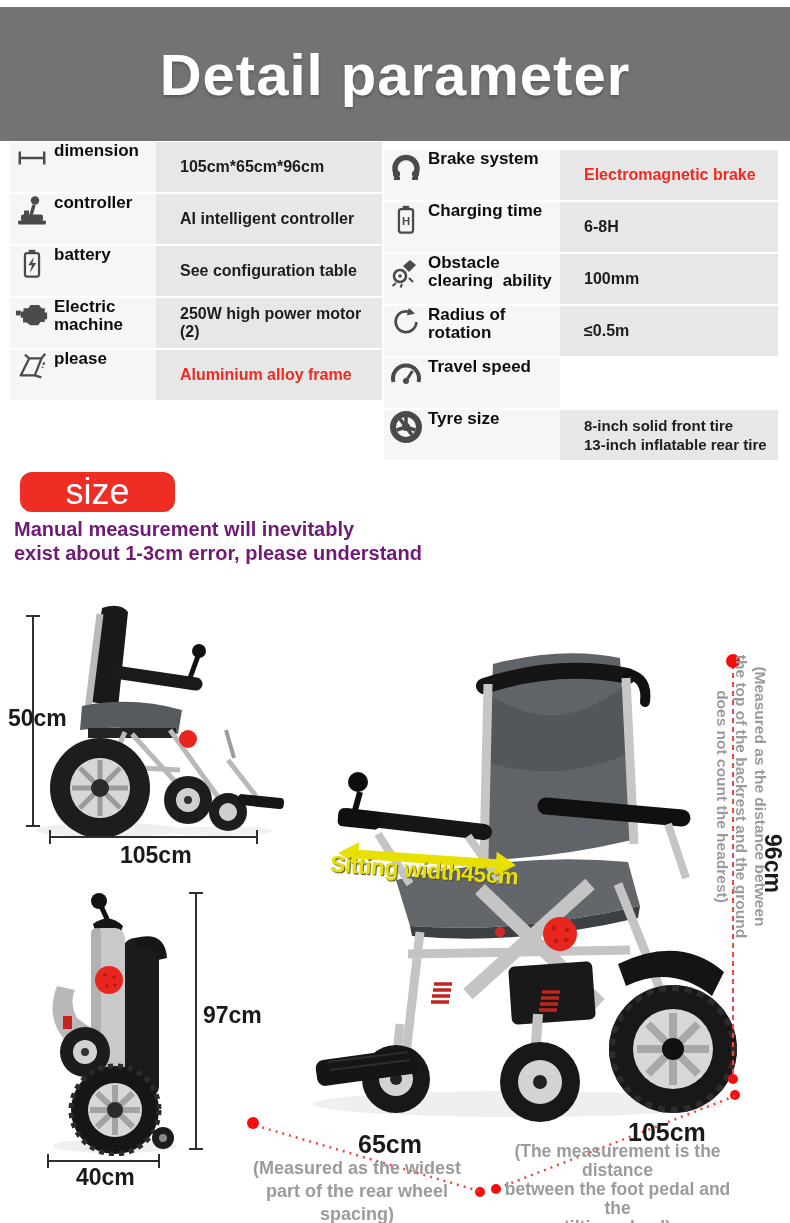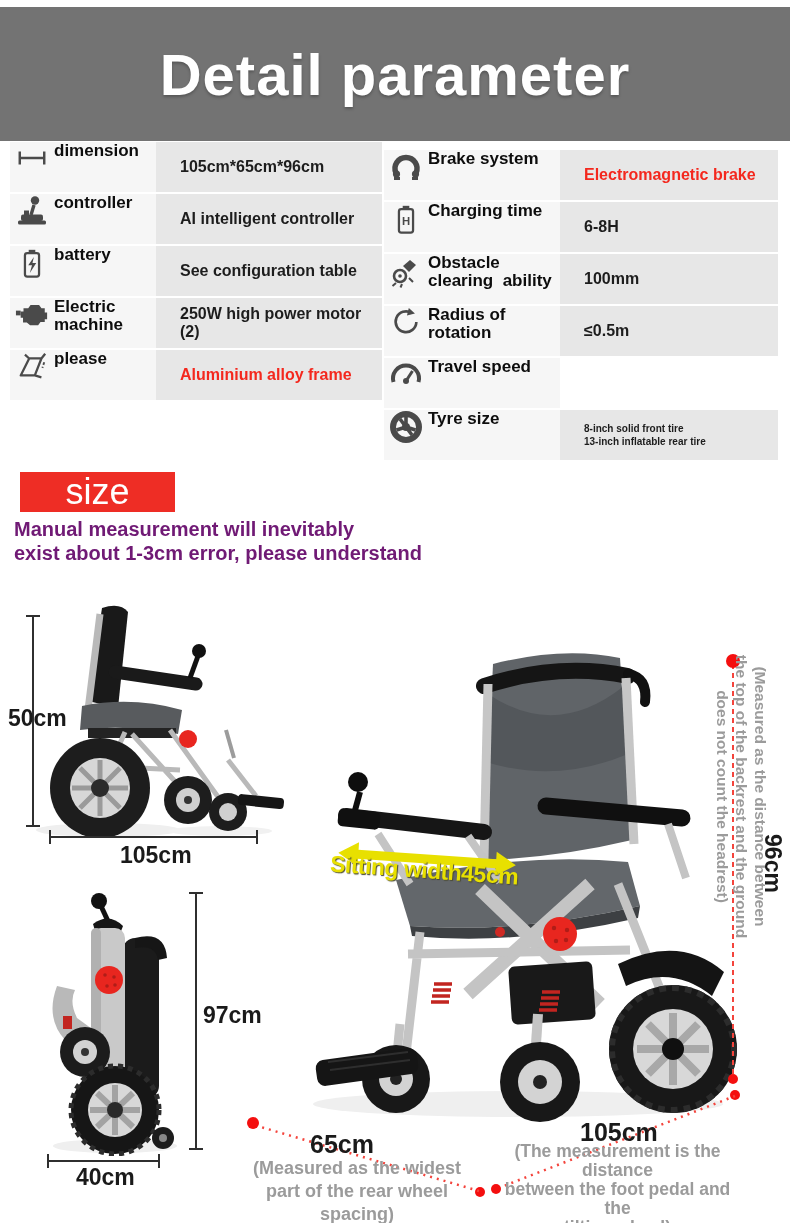--- a/index.html
+++ b/index.html
@@ -22,37 +22,37 @@
   .half.l .lcell{width:146px;}
   .half.r .lcell{width:176px;}
   .vcell{background:#e7e7e7;flex:1;display:flex;align-items:center;padding-left:24px;
          font-size:16px;font-weight:700;color:#1d1d1d;}
   .half.r .vcell{}
   .icn{width:44px;display:flex;justify-content:center;align-items:center;flex:none;}
   .icn svg{display:block;}
   .lbl{font-size:17px;font-weight:700;color:#0d0d0d;line-height:1.08;white-space:pre;}
   .red{color:#f4281e;}
   .pre{white-space:pre-line;}
-  .vsm{font-size:10px;line-height:1.3;}
+  .vsm{font-size:15px;line-height:1.3;}
 
   
   .size-badge{position:absolute;left:20px;top:472px;width:155px;height:40px;background:#ee2d25;
-       color:#fff;font-size:36px;display:flex;align-items:center;justify-content:center;}
+       color:#fff;font-size:36px;display:flex;align-items:center;justify-content:center;border-radius:12px;}
   .size-note{position:absolute;left:14px;top:517px;font-size:20px;font-weight:700;color:#701a75;
        line-height:24px;white-space:pre-line;}
 
   
   .vms{position:absolute;width:2px;background:#2f2f2f;}
   .vms::before,.vms::after{content:"";position:absolute;left:-6px;width:14px;height:2px;background:#2f2f2f;}
   .vms::before{top:0}.vms::after{bottom:0}
   .hms{position:absolute;height:2px;background:#2f2f2f;}
   .hms::before,.hms::after{content:"";position:absolute;top:-6px;width:2px;height:14px;background:#2f2f2f;}
   .hms::before{left:0}.hms::after{right:0}
   .mlab{position:absolute;font-size:23px;font-weight:700;color:#1a1a1a;z-index:6;}
-  .mlab.big{font-size:25px;}
+  .mlab.big{font-size:25px;margin-left:48px;}
   .gnote{position:absolute;color:#9b9b9b;font-weight:700;text-align:center;white-space:pre-line;z-index:6;}
 
   .rot90{transform:rotate(90deg);}
   .sitting{position:absolute;left:330px;top:857px;font-size:23px;font-weight:700;color:#e8e000;
        letter-spacing:-.5px;transform:rotate(4deg);z-index:7;
        text-shadow:1px 1px 1px #4b4b33;}
   .photo{position:absolute;}
   .overlay{position:absolute;left:0;top:590px;width:790px;height:633px;z-index:5;pointer-events:none;}
 </style>
 </head>

